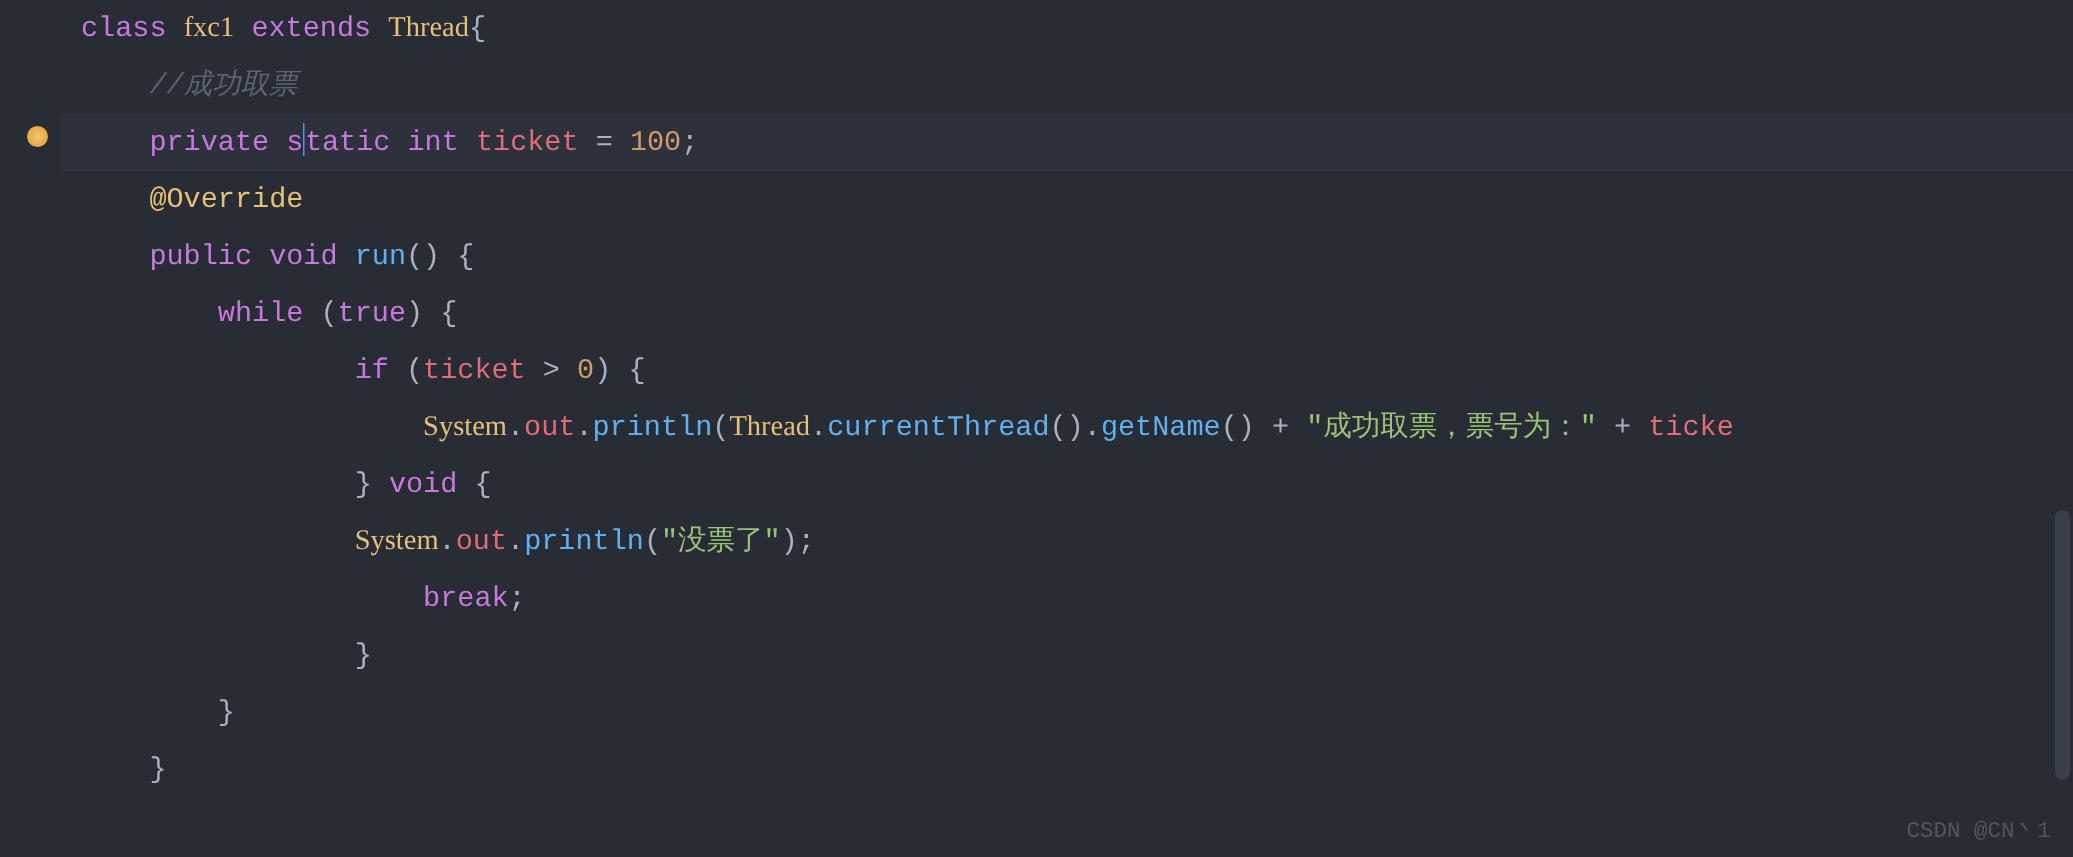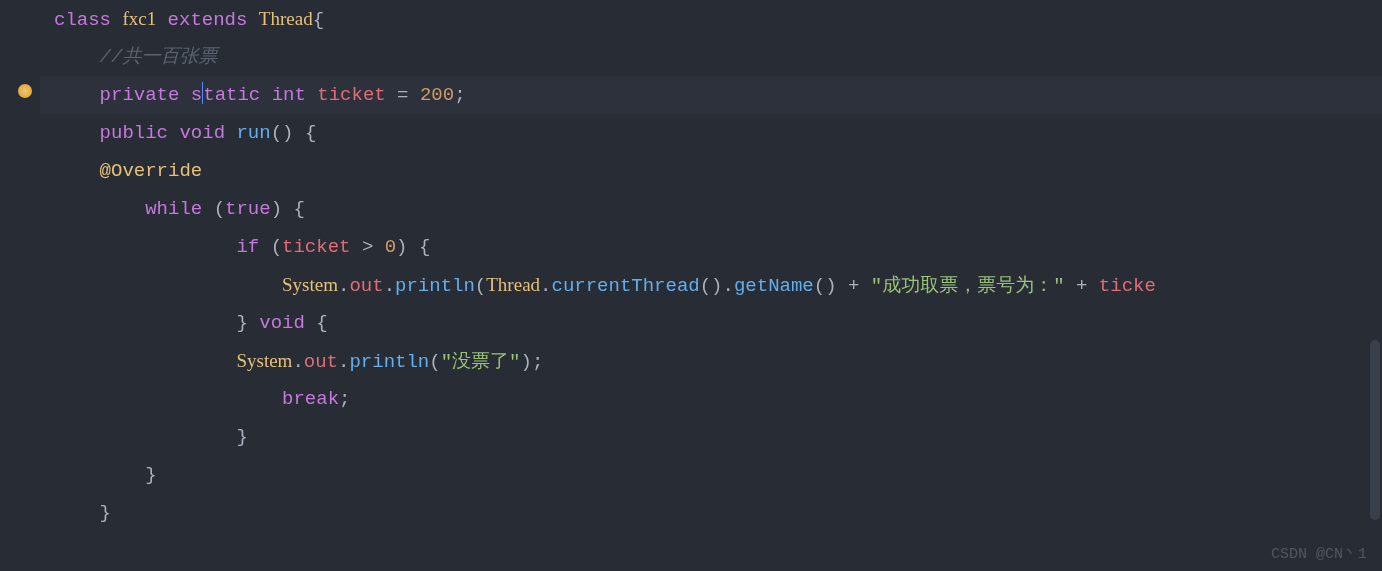--- a/index.html
+++ b/index.html
@@ -92,27 +92,27 @@
 </head>
 <body>
 
 <div class="editor">
   <div class="gutter">
     <div class="gutter-icon"></div>
   </div>
   <div class="code-area">
     <div class="line"><span class="kw">class</span> <span class="type">fxc1</span> <span class="kw">extends</span> <span class="type">Thread</span><span class="punct">{</span></div>
 
-    <div class="line"><span>    </span><span class="comment">//共一百张票</span></div>
+    <div class="line"><span>    </span><span class="comment">//成功取票</span></div>
 
-    <div class="line highlighted"><span>    </span><span class="kw">private</span> <span class="kw">s</span><span class="cursor"></span><span class="kw">tatic</span> <span class="kw">int</span> <span class="field">ticket</span><span class="op"> = </span><span class="num">200</span><span class="punct">;</span></div>
+    <div class="line highlighted"><span>    </span><span class="kw">private</span> <span class="kw">s</span><span class="cursor"></span><span class="kw">tatic</span> <span class="kw">int</span> <span class="field">ticket</span><span class="op"> = </span><span class="num">100</span><span class="punct">;</span></div>
+
+    <div class="line"><span>    </span><span class="annotation">@Override</span></div>
 
     <div class="line"><span>    </span><span class="kw">public</span> <span class="kw">void</span> <span class="method">run</span><span class="paren">()</span><span class="punct"> {</span></div>
-
-    <div class="line"><span>    </span><span class="annotation">@Override</span></div>
 
     <div class="line"><span>        </span><span class="kw">while</span><span> </span><span class="paren">(</span><span class="kw">true</span><span class="paren">)</span><span class="punct"> {</span></div>
 
     <div class="line"><span>                </span><span class="kw">if</span><span> </span><span class="paren">(</span><span class="field">ticket</span><span class="op"> &gt; </span><span class="num">0</span><span class="paren">)</span><span class="punct"> {</span></div>
 
     <div class="line"><span>                    </span><span class="type">System</span><span class="dot">.</span><span class="field">out</span><span class="dot">.</span><span class="method">println</span><span class="paren">(</span><span class="type">Thread</span><span class="dot">.</span><span class="method">currentThread</span><span class="paren">()</span><span class="dot">.</span><span class="method">getName</span><span class="paren">()</span><span class="op"> + </span><span class="str">"成功取票，票号为："</span><span class="op"> + </span><span class="field">ticke</span></div>
 
 
     <div class="line"><span>                </span><span class="punct">}</span><span> </span><span class="kw">void</span><span class="punct"> {</span></div>
 

